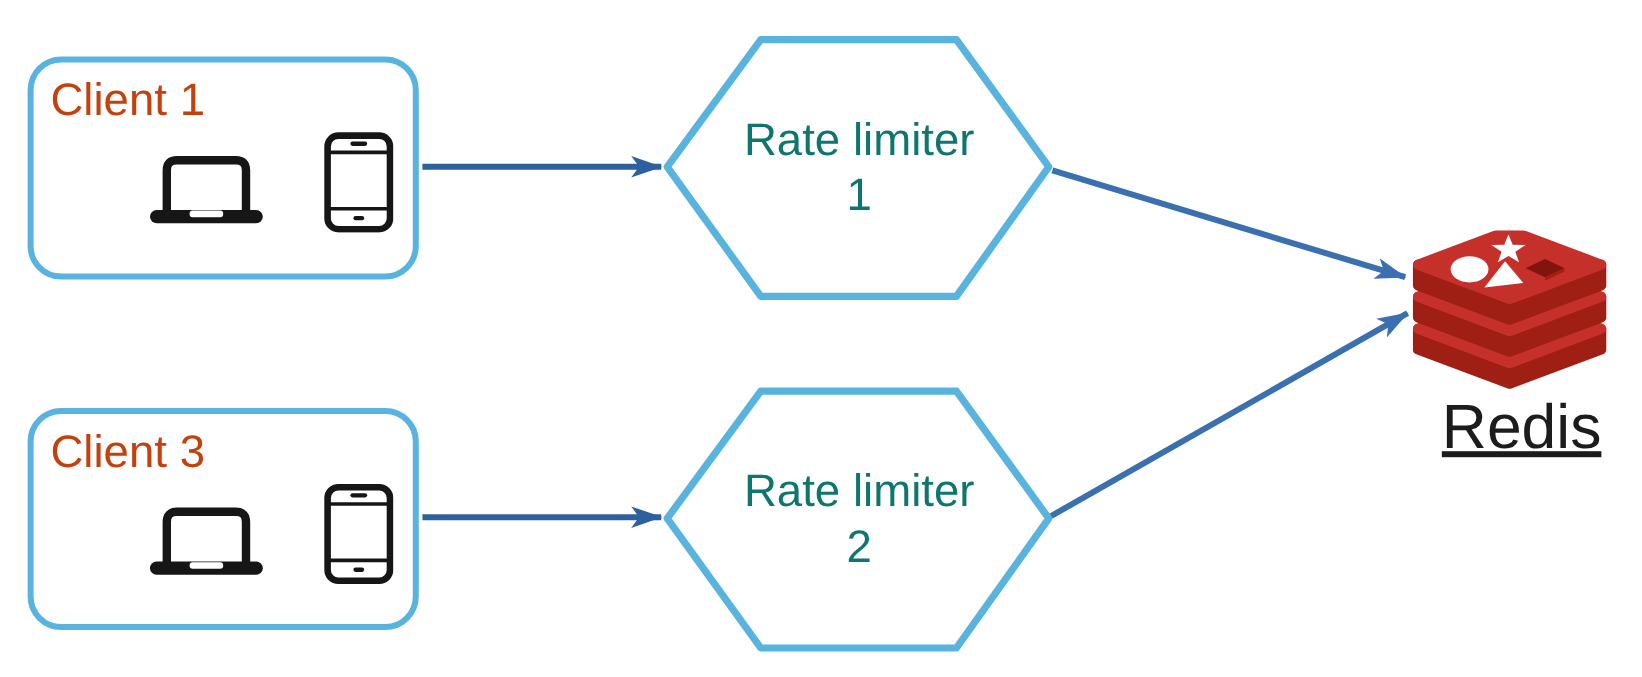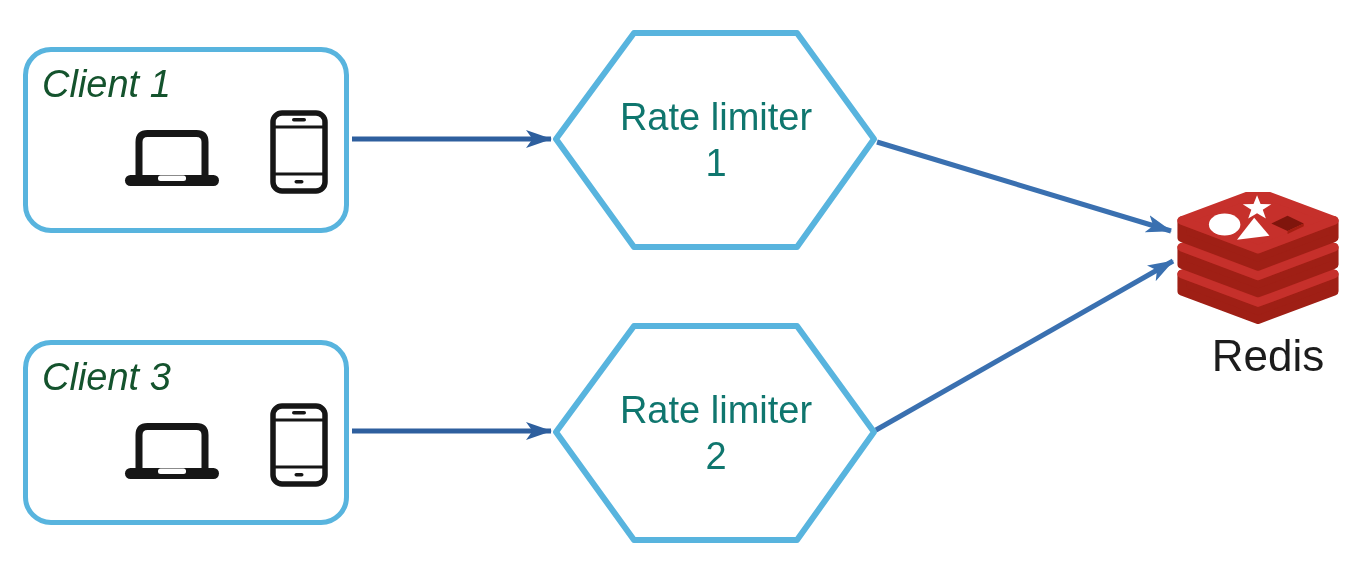--- a/index.html
+++ b/index.html
@@ -24,23 +24,22 @@
     border-radius: 28px;
     background: #ffffff;
   }
   .client-box.second { top: 340px; height: 185px; }
   .client-label {
     position: absolute;
     left: 14px;
     top: 10px;
     font-size: 38px;
     line-height: 44px;
-    color: #14532d;
+    color: #c2410c;
     white-space: nowrap;
-    font-style: italic;
   }
   .laptop-icon-wrap  { position: absolute; left: 96px;  top: 74px; }
   .phone-icon-wrap   { position: absolute; left: 242px; top: 58px; }
   .hex-label {
     position: absolute;
     width: 300px;
     text-align: center;
     font-size: 38px;
     line-height: 46px;
     color: #0f766e;
@@ -49,23 +48,24 @@
     position: absolute;
     left: 1172px;
     top: 192px;
   }
   .redis-label {
     position: absolute;
     left: 1180px;
     top: 334px;
     width: 176px;
     text-align: center;
-    font-size: 44px;
+    font-size: 52px;
     line-height: 44px;
     color: #1c1c1c;
+    text-decoration: underline;
   }
 </style>
 </head>
 <body>
 
 <div class="stage">
 
   <svg class="layer" width="1368" height="564" viewBox="0 0 1368 564">
     <defs>
       <marker id="head-dark" viewBox="0 0 26 18" markerWidth="26" markerHeight="18" refX="25" refY="9" orient="auto" markerUnits="userSpaceOnUse">

